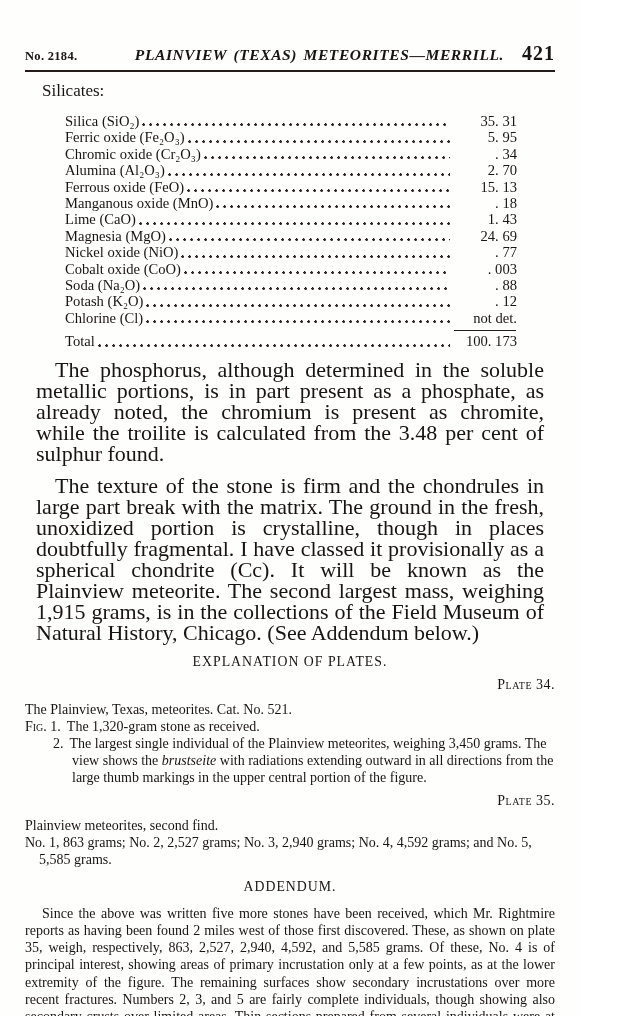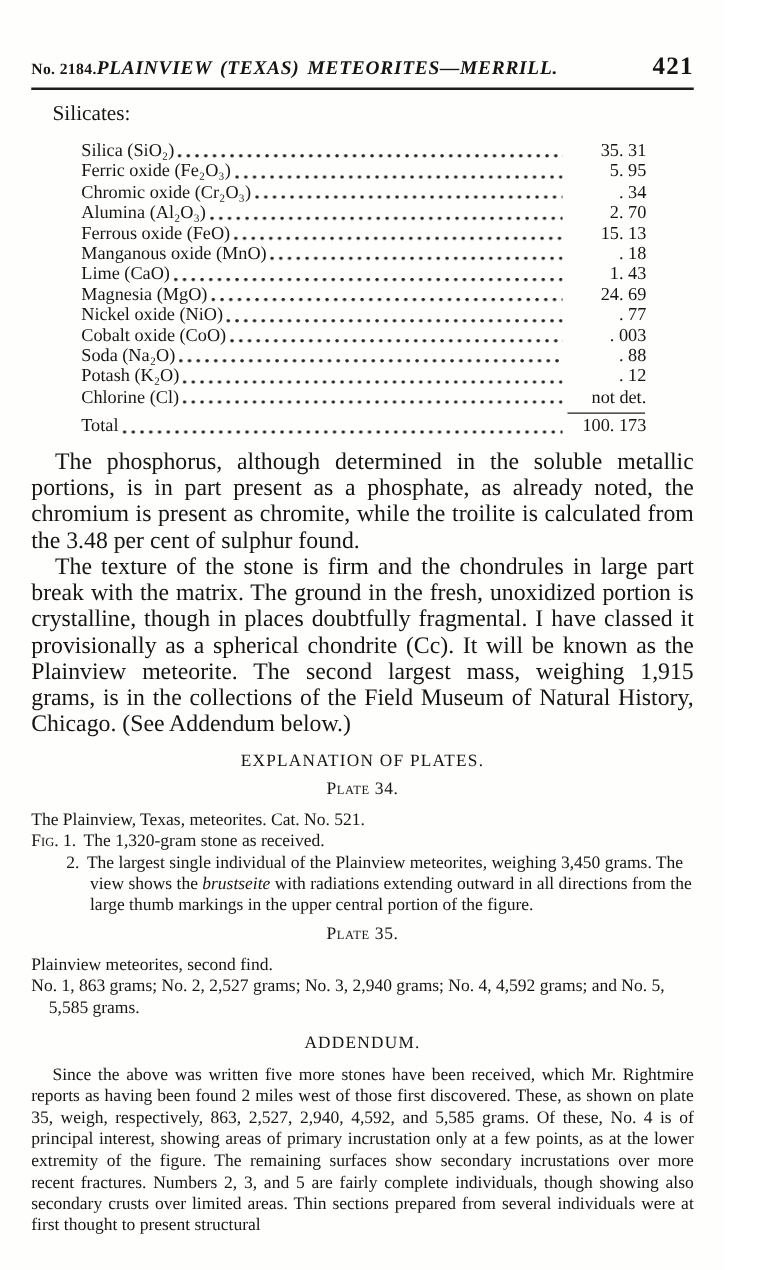--- a/index.html
+++ b/index.html
@@ -18,21 +18,21 @@
   }
 
   
   .running-head {
     display: flex; align-items: baseline; justify-content: space-between;
   }
   .doc-number { font-size: 12.5px; font-weight: 700; letter-spacing: 0.3px; }
   .running-title {
     font-size: 15.5px; font-weight: 700; font-style: italic;
     letter-spacing: 0.6px; word-spacing: 2px;
-    flex: 1; text-align: left; padding-right: 18px;
+    flex: 1; text-align: right; padding-right: 18px;
   }
   .folio { font-size: 20px; font-weight: 700; letter-spacing: 1px; }
   .head-rule { border: 0; border-top: 2.2px solid #221d1a; margin: 5px 0 0 0; }
 
   
   .silicates-heading { margin: 9px 0 12px 17px; font-size: 17px; }
   .analysis-table { margin: 7px 0 0 40px; width: 452px; }
   .analysis-row {
     display: flex; align-items: baseline;
     font-size: 14.6px; line-height: 16.4px; white-space: nowrap;
@@ -45,33 +45,33 @@
   }
   .analysis-value { min-width: 64px; text-align: right; }
   .total-rule {
     width: 62px; margin: 4px 1px 0 auto;
     border: 0; border-top: 1.8px solid #221d1a;
   }
   .total-row { margin-top: 2px; }
 
   
   .body-para {
-    font-size: 19px; line-height: 21px;
+    font-size: 22px; line-height: 21px;
     text-align: justify; text-indent: 19px;
-    margin: 0;
+    margin: 11px;
   }
   .body-para.first { margin-top: 9px; }
 
   
   .section-heading {
     margin: 11px 0 0 0; text-align: center;
     font-size: 13.8px; letter-spacing: 1px; font-weight: 400;
   }
   .plate-caption {
-    margin: 7px 0 0 0; text-align: center;
+    margin: 7px 0 0 0; text-align: right;
     font-size: 14px; font-variant: small-caps; letter-spacing: 0.5px;
   }
   .small-text { font-size: 14px; line-height: 17px; }
   .plate-intro { margin: 8px 0 0 0; }
   .fig-line { margin: 0; }
   .fig-label-sc { font-variant: small-caps; }
   .fig1 { padding-left: 0; }
   .fig1 .fig-label-sc { margin-right: 6px; }
   .fig2 { padding-left: 47px; text-indent: -19px; margin: 0; }
   .fig2 .fig-num { margin-right: 6px; }

